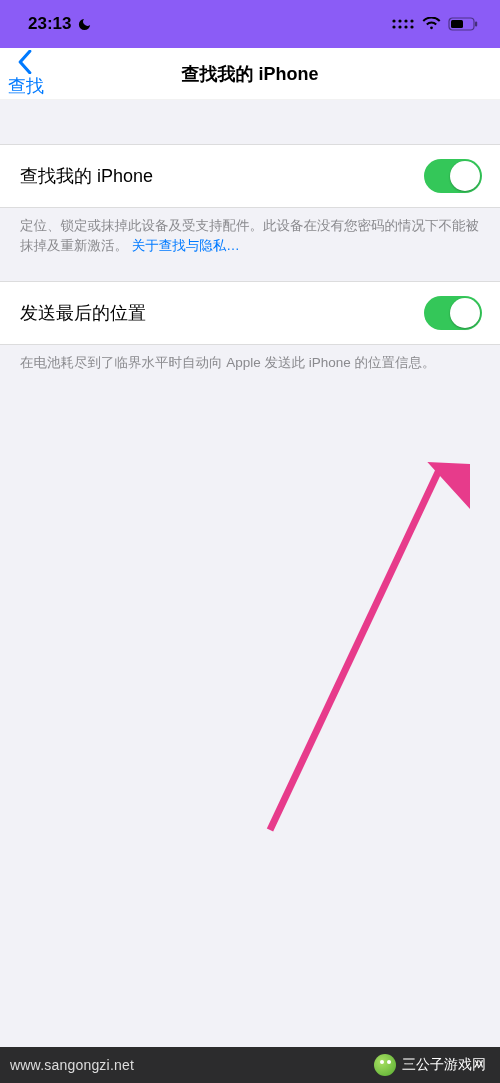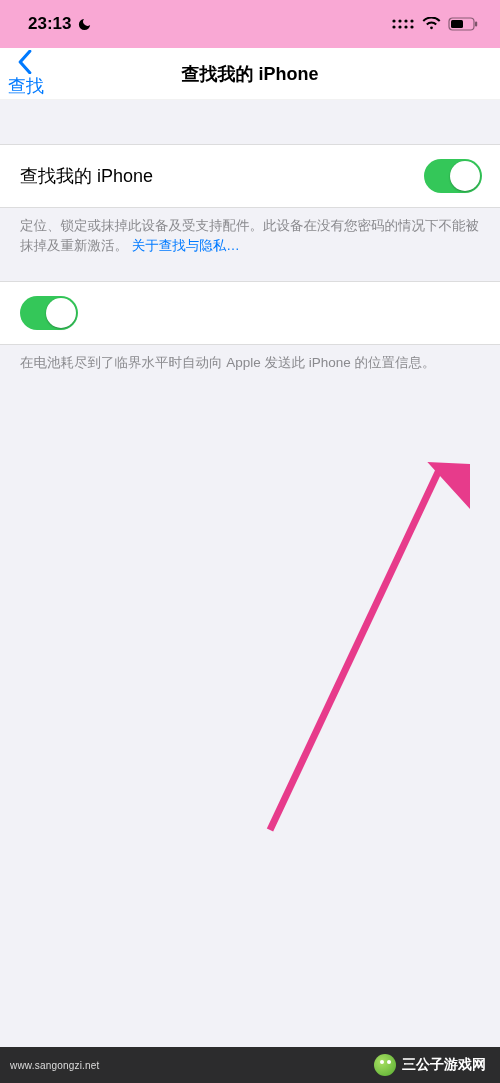--- a/index.html
+++ b/index.html
@@ -1,18 +1,18 @@
 <!DOCTYPE html>
 <html><head>
   <meta charset="utf-8">
   <style>
     * { margin: 0; padding: 0; box-sizing: border-box; -webkit-font-smoothing: antialiased; }
     html, body { width: 500px; height: 1083px; font-family: -apple-system, "Helvetica Neue", Arial, sans-serif; background: #f2f2f7; overflow: hidden; position: relative; }
 
-    .status-bar { height: 48px; display: flex; align-items: center; justify-content: space-between; padding: 0 22px 0 28px; background: #f9a8d4; font-weight: 600; font-size: 17px; color: #000; }
+    .status-bar { height: 48px; display: flex; align-items: center; justify-content: space-between; padding: 0 22px 0 28px; background: #8b5cf6; font-weight: 600; font-size: 17px; color: #000; }
     .status-left { display: flex; align-items: center; gap: 6px; }
     .status-right { display: flex; align-items: center; gap: 7px; }
     .moon-icon svg { display: block; }
     .sig-dots-icon svg, .wifi-icon svg, .battery-icon svg { display: block; }
 
     .nav-bar { position: relative; height: 52px; background: #fff; display: flex; align-items: center; border-bottom: 1px solid rgba(0,0,0,0.05); }
     .back { position: absolute; left: 6px; display: flex; align-items: center; color: #007aff; font-size: 18px; flex-direction: column; }
     .back svg { display: block; }
     .back-label { margin-left: 2px; }
     .nav-title { margin: 0 auto; font-size: 18px; font-weight: 600; color: #000; }
@@ -24,25 +24,25 @@
 
     .toggle { width: 58px; height: 34px; border-radius: 17px; position: relative; background: #34c759; flex-shrink: 0; }
     .toggle-knob { position: absolute; width: 30px; height: 30px; border-radius: 15px; background: #fff; top: 2px; right: 2px; box-shadow: 0 1px 2px rgba(0,0,0,0.25), 0 0 0 0.5px rgba(0,0,0,0.04); }
 
     .footer { padding: 8px 20px 26px 20px; font-size: 13.5px; line-height: 1.45; color: #8a8a8e; }
     .footer .link { color: #007aff; }
 
     .arrow-annot { position: absolute; left: 240px; top: 450px; pointer-events: none; }
 
     .watermark-bar { position: absolute; bottom: 0; left: 0; right: 0; height: 36px; background: rgba(0,0,0,0.82); display: flex; align-items: center; justify-content: space-between; padding: 0 14px 0 10px; color: #fff; font-size: 14px; }
-    .wm-left { font-size: 10px; color: #ddd; letter-spacing: 0.2px; }
+    .wm-left { font-size: 14px; color: #ddd; letter-spacing: 0.2px; }
     .wm-right { display: flex; align-items: center; gap: 6px; }
     .wm-logo { width: 22px; height: 22px; border-radius: 11px; background: radial-gradient(circle at 35% 35%, #a8e063, #56ab2f); position: relative; }
     .wm-logo::after { content: ""; position: absolute; width: 4px; height: 4px; background: #fff; border-radius: 2px; top: 6px; left: 6px; box-shadow: 7px 0 0 #fff; }
-    .wm-text { font-size: 14px; color: #fff; font-weight: 700; }
+    .wm-text { font-size: 14px; color: #fff; font-weight: 400; }
   </style>
 </head>
 <body>
 
 <div class="status-bar">
   <div class="status-left">
     <span>23:13</span>
     <span class="moon-icon">
       <svg width="15" height="15" viewBox="0 0 24 24">
           <path d="M21 12.79A9 9 0 1 1 11.21 3 7 7 0 0 0 21 12.79z" fill="#000"></path>
@@ -96,20 +96,21 @@
       </div>
   </div>
   <div class="footer">
     <span>定位、锁定或抹掉此设备及受支持配件。此设备在没有您密码的情况下不能被抹掉及重新激活。</span>
     <span> </span>
     <span class="link">关于查找与隐私…</span>
   </div>
 
 
   <div class="row">
+    <span class="row-label">发送最后的位置</span>
     <div class="toggle">
         <div class="toggle-knob"></div>
       </div>
   </div>
   <div class="footer">
     <span>在电池耗尽到了临界水平时自动向 Apple 发送此 iPhone 的位置信息。</span>
   </div>
 
 </div>
 

